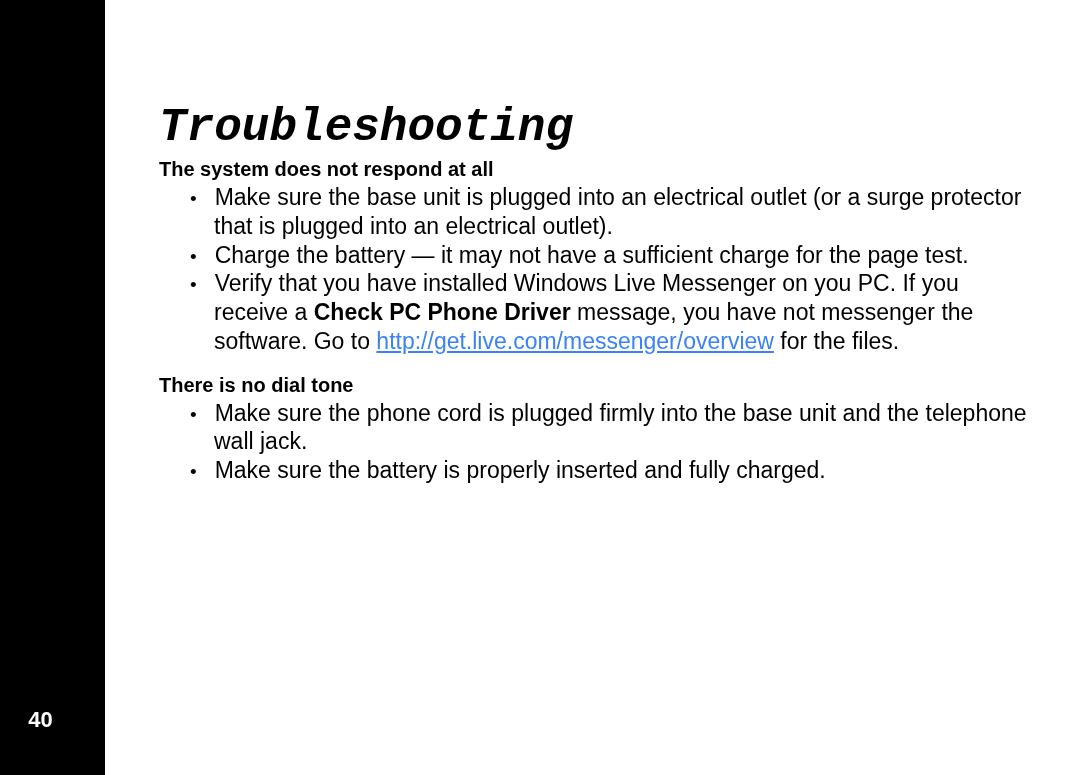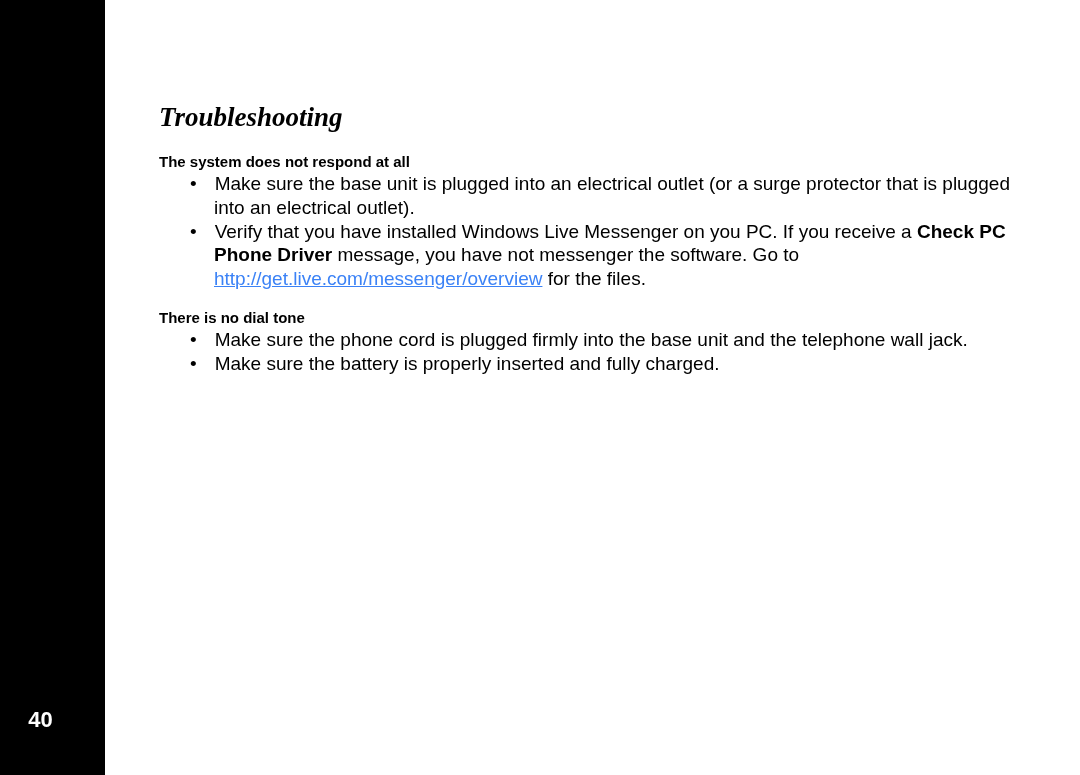--- a/index.html
+++ b/index.html
@@ -32,43 +32,43 @@
       font-size: 22px;
       font-weight: bold;
       color: #ffffff;
     }
     .content {
       padding: 102px 50px 40px 54px;
       flex: 1;
       color: #000000;
     }
     .heading {
-      font-size: 27px;
+      font-size: 46px;
       font-weight: bold;
       font-style: italic;
-      margin-bottom: 20px;
-      font-family: Liberation Serif, serif;
+      margin-bottom: 4px;
+      font-family: Liberation Mono, monospace;
     }
     .intro {
       font-size: 19.5px;
       line-height: 1.25;
       margin-bottom: 25px;
     }
     .subheading {
-      font-size: 15px;
+      font-size: 20px;
       font-weight: bold;
       margin-bottom: 2px;
     }
     ul {
       list-style: none;
       padding-left: 0;
       margin-bottom: 18px;
     }
     li {
-      font-size: 19px;
+      font-size: 23px;
       line-height: 1.25;
       padding-left: 55px;
       text-indent: -24px;
       margin-bottom: 0px;
     }
     li::before {
       content: "•";
       font-size: 19px;
       margin-right: 18px;
       position: relative;
@@ -88,20 +88,21 @@
 
   <div class="page-number">40</div>
 </div>
 
 <div class="content">
   <h1 class="heading">Troubleshooting</h1>
 
   <div class="subheading">The system does not respond at all</div>
   <ul>
     <li><span>Make sure the base unit is plugged into an electrical outlet (or a surge protector that is plugged into an electrical outlet).</span></li>
+    <li><span>Charge the battery — it may not have a sufficient charge for the page test.</span></li>
     <li><span>Verify that you have installed Windows Live Messenger on you PC. If you receive a </span><span class="bold">Check PC Phone Driver</span><span> message, you have not messenger the software. Go to </span><span class="link">http://get.live.com/messenger/overview</span><span> for the files.</span></li>
   </ul>
 
   <div class="subheading">There is no dial tone</div>
   <ul>
     <li><span>Make sure the phone cord is plugged firmly into the base unit and the telephone wall jack.</span></li>
     <li><span>Make sure the battery is properly inserted and fully charged.</span></li>
   </ul>
 </div>
 

